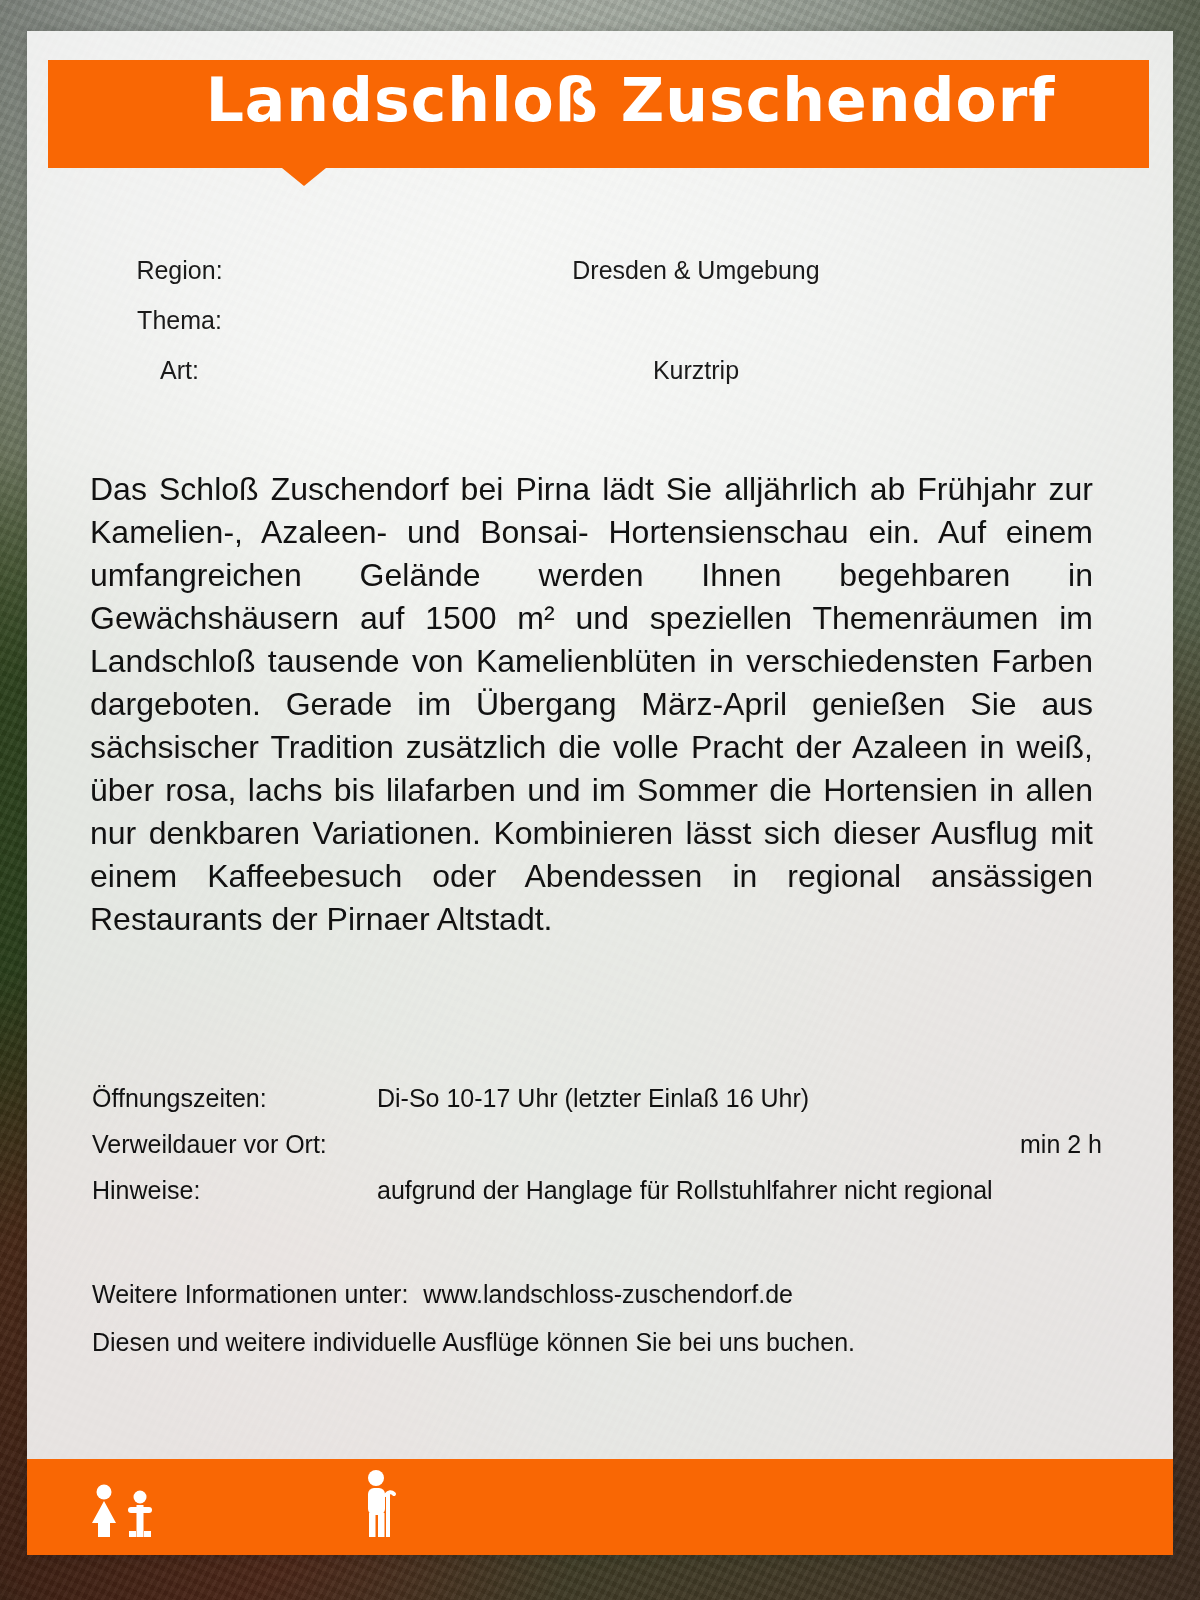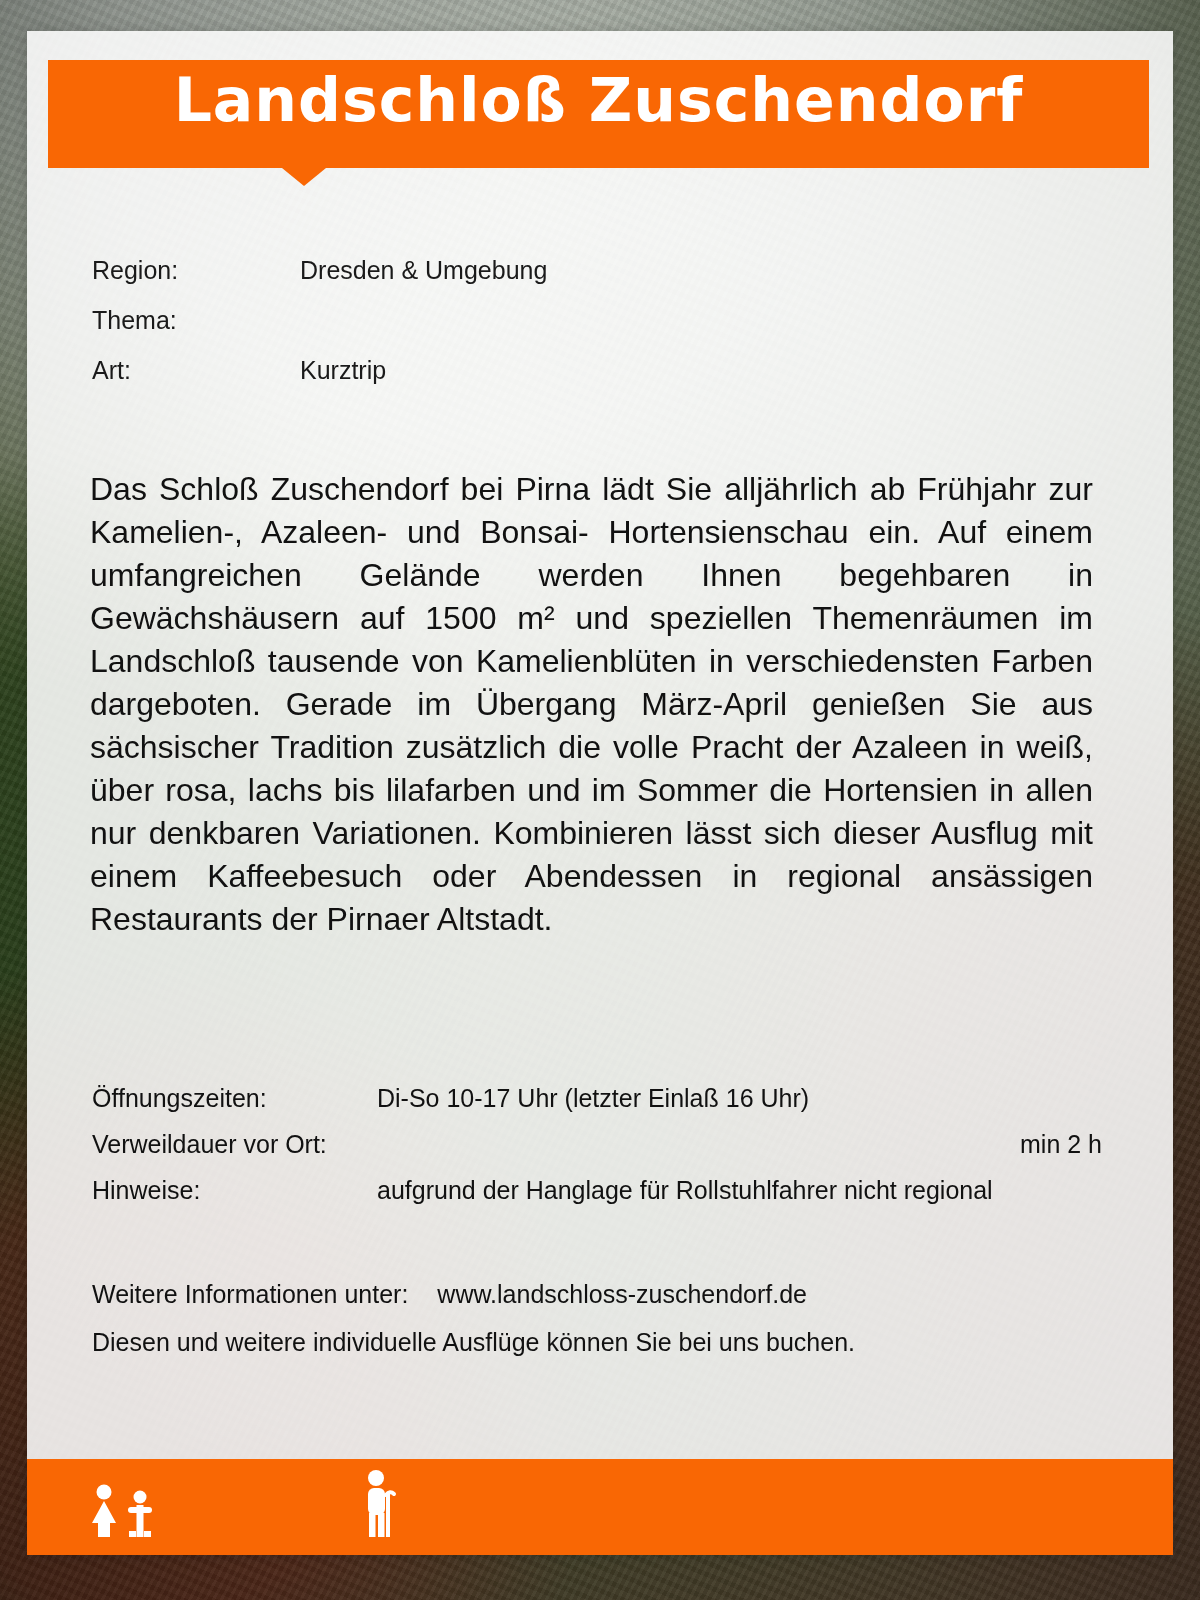--- a/index.html
+++ b/index.html
@@ -92,34 +92,36 @@
     height: 80px;
     display: flex;
     align-items: center;
     justify-content: center;
     color: #ffffff;
     font-size: 60px;
     font-weight: bold;
     letter-spacing: 1px;
     font-family: "DejaVu Sans", sans-serif;
     white-space: nowrap;
+    padding-left: 32px;
   }
 
   
   .meta {
     position: absolute;
     left: 92px;
     top: 245px;
     width: 1000px;
     color: #1a1a1a;
     font-size: 25px;
     line-height: 50px;
   }
   .meta-row {
     display: flex;
+    text-align: center;
   }
   .meta-label {
     width: 175px;
     flex: 0 0 175px;
   }
   .meta-value {
     flex: 1 1 auto;
     margin-left: 33px;
   }
 
@@ -166,21 +168,21 @@
   .footer-text {
     position: absolute;
     left: 92px;
     top: 1270px;
     width: 1010px;
     color: #111111;
     font-size: 25px;
     line-height: 48px;
   }
   .footer-text .url {
-    margin-left: 22px;
+    margin-left: 8px;
   }
 
   
   .footer-bar {
     position: absolute;
     left: 27px;
     bottom: 45px;
     width: 1146px;
     height: 96px;
     background: #f96704;

